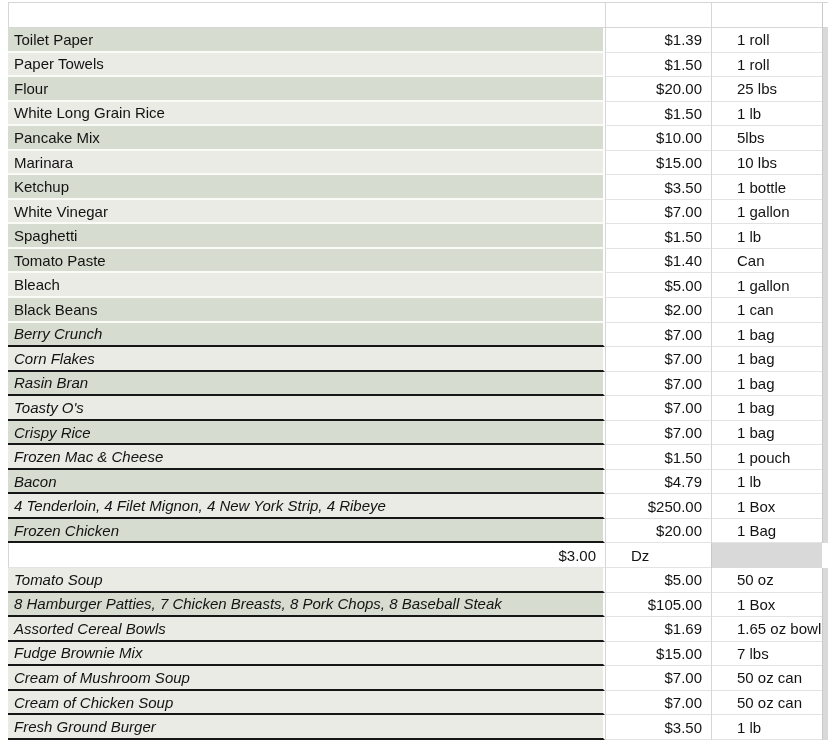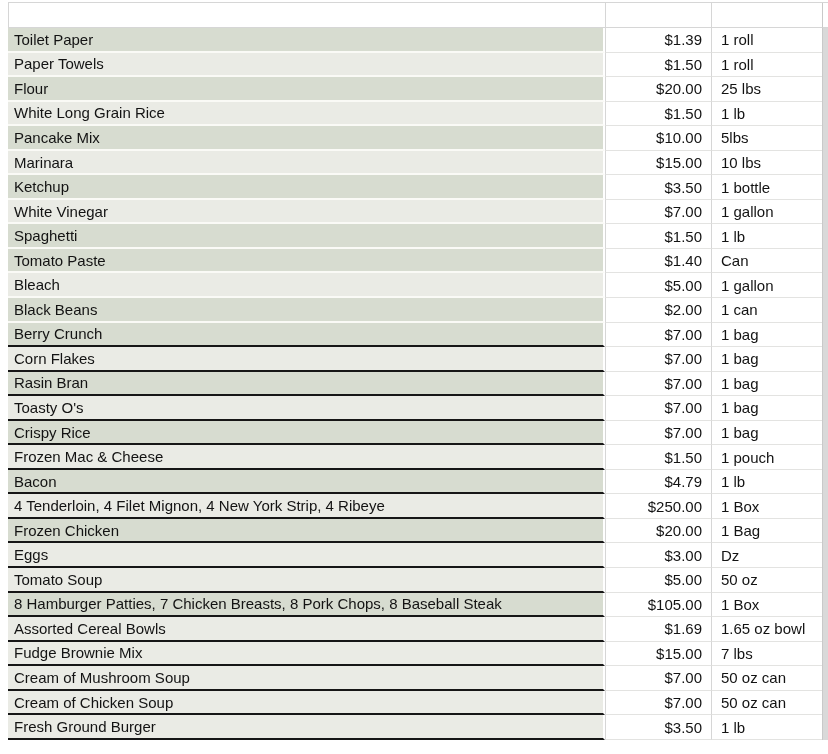--- a/index.html
+++ b/index.html
@@ -45,30 +45,30 @@
   .header-row .h-item { border-left: 1px solid var(--grid-border, #d6d6d6); }
   .header-row .h-price, .header-row .h-unit { border-left: 1px solid var(--grid-border, #d6d6d6); }
   
   .item {
     padding-left: 6px;
     border-bottom: 2px solid #fafaf6;
     border-right: 2px solid #ffffff;
   }
   .row.dark  .item { background: var(--row-dark, #d7dcd0); }
   .row.light .item { background: var(--row-light, #eaebe5); }
-  .row.underline .item { border-bottom: 2px solid var(--underline, #161616); }
+  .row.underline .item { border-bottom: 2px solid var(--underline, #161616); font-style: italic; }
   .price {
     justify-content: flex-end;
     padding-right: 9px;
     background: #ffffff;
     border-left: 1px solid var(--grid-border, #d6d6d6);
     border-bottom: 1px solid #e3e3e1;
   }
   .unit {
-    padding-left: 9px;
+    padding-left: 25px;
     background: #ffffff;
     border-left: 1px solid var(--grid-border, #d6d6d6);
     border-bottom: 1px solid #e3e3e1;
   }
   .strip {
     background: var(--right-strip, #d9d9d9);
     border-left: 1px solid #c9c9c9;
   }
 </style>
 </head>
@@ -225,21 +225,20 @@
   </div>
 
   <div class="row dark underline">
     <div class="cell item">Frozen Chicken</div>
     <div class="cell price">$20.00</div>
     <div class="cell unit">1 Bag</div>
     <div class="cell strip"></div>
   </div>
 
   <div class="row light underline">
-    <div class="cell item">Eggs</div>
     <div class="cell price">$3.00</div>
     <div class="cell unit">Dz</div>
     <div class="cell strip"></div>
   </div>
 
   <div class="row light underline">
     <div class="cell item">Tomato Soup</div>
     <div class="cell price">$5.00</div>
     <div class="cell unit">50 oz</div>
     <div class="cell strip"></div>

